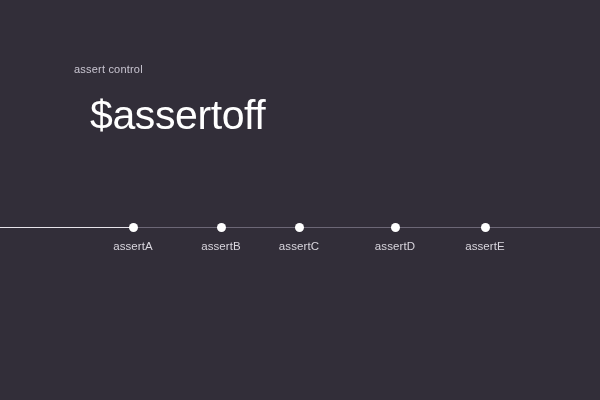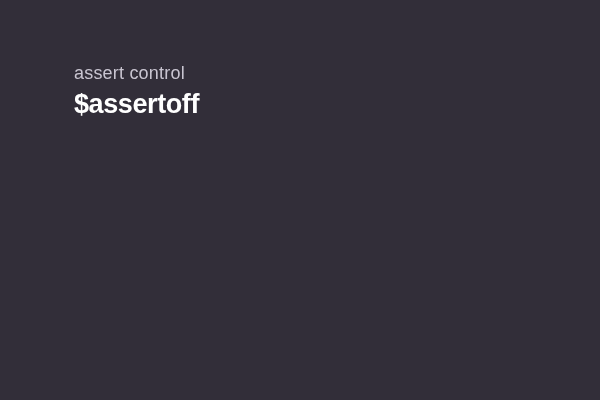--- a/index.html
+++ b/index.html
@@ -23,35 +23,35 @@
   }
 
   
   .header-text {
     position: absolute;
     left: 74px;
     top: 63px;
     width: 360px;
   }
   .eyebrow {
-    font-size: 18px;
+    font-size: 11px;
     font-weight: 400;
     letter-spacing: 0.2px;
     color: #c9c5d1;
     line-height: 1.2;
     margin: 0 0 4px 0;
     white-space: nowrap;
   }
   .title {
-    font-size: 27px;
-    font-weight: 700;
+    font-size: 41px;
+    font-weight: 400;
     letter-spacing: -0.4px;
     color: #ffffff;
     line-height: 1.15;
-    margin: 0;
+    margin: 16px;
     white-space: nowrap;
   }
 
   
   .logo {
     position: absolute;
     left: 458px;
     top: 44px;
     width: 110px;
     height: 96px;
@@ -123,14 +123,28 @@
 <body>
 
 <div class="slide">
 
   <div class="header-text">
     <div class="eyebrow">assert control</div>
     <div class="title">$assertoff</div>
   </div>
 
 
+  <div class="timeline">
+    <div class="track" style="background: rgb(108, 103, 118);"></div>
+    <div class="track-done" style="background: rgb(230, 227, 234); width: 133px;"></div>
+  <div class="node" style="left: 133px; background: rgb(255, 255, 255);"></div>
+      <div class="node-label" style="left: 133px; color: rgb(217, 214, 222);">assertA</div>
+      <div class="node" style="left: 221px; background: rgb(255, 255, 255);"></div>
+      <div class="node-label" style="left: 221px; color: rgb(217, 214, 222);">assertB</div>
+      <div class="node" style="left: 299px; background: rgb(255, 255, 255);"></div>
+      <div class="node-label" style="left: 299px; color: rgb(217, 214, 222);">assertC</div>
+      <div class="node" style="left: 395px; background: rgb(255, 255, 255);"></div>
+      <div class="node-label" style="left: 395px; color: rgb(217, 214, 222);">assertD</div>
+      <div class="node" style="left: 485px; background: rgb(255, 255, 255);"></div>
+      <div class="node-label" style="left: 485px; color: rgb(217, 214, 222);">assertE</div>
+    </div>
 
 </div>
 
 </body></html>

